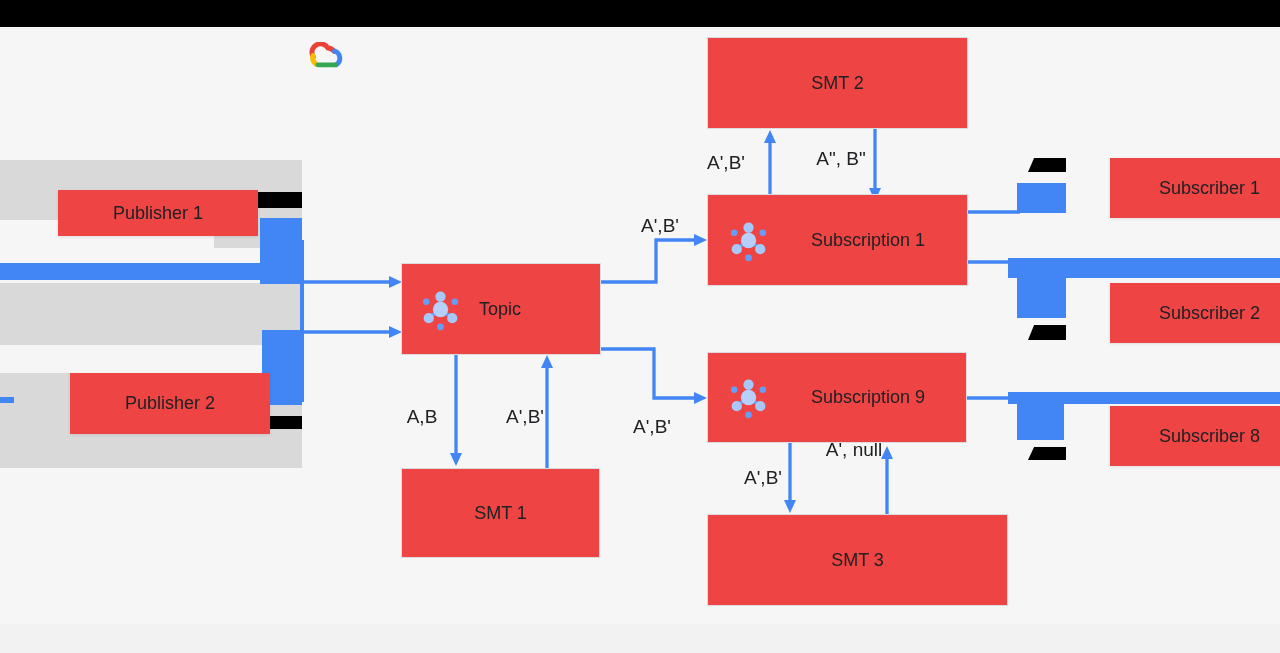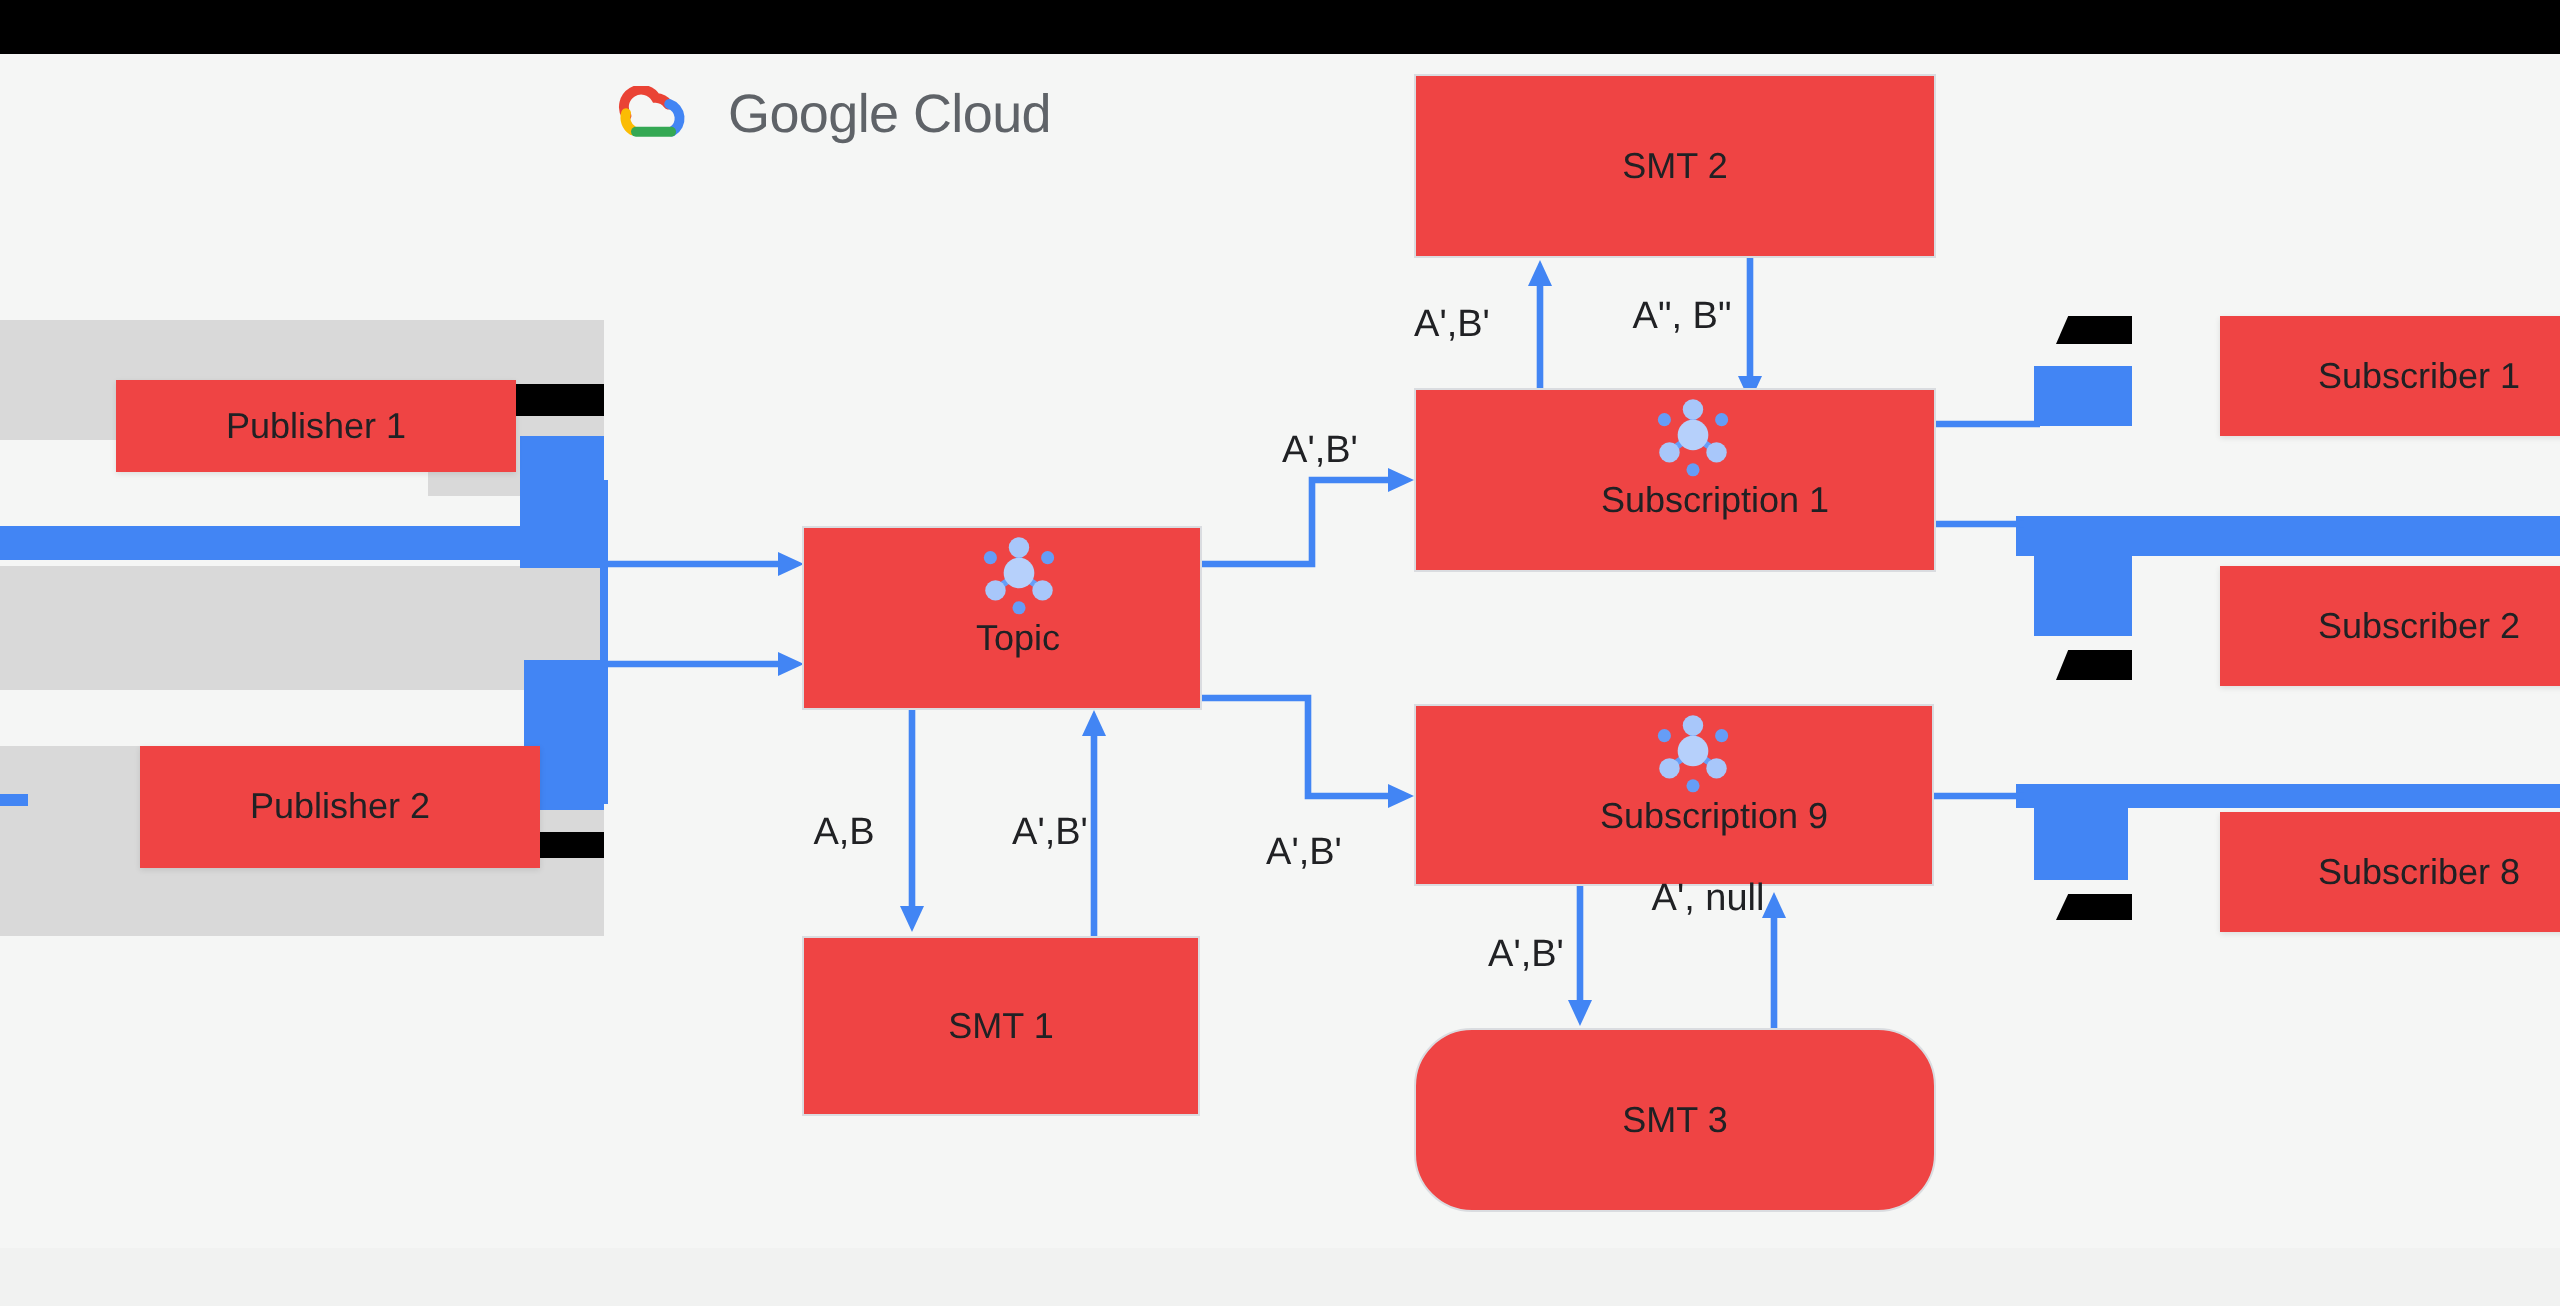--- a/index.html
+++ b/index.html
@@ -53,29 +53,29 @@
 
   
   .connectors{left:0;top:0;width:1280px;height:653px;pointer-events:none;}
   .conn{fill:none;stroke:var(--arrow);stroke-width:3.3px;}
   #ah path{fill:var(--arrow);}
 
   
   .box{background:#ef4444;color:var(--text);font-size:18px;display:flex;align-items:center;justify-content:center;}
   .bordered{border:1px solid var(--border);}
   .shadowed{box-shadow:0 1px 3px rgba(0,0,0,.10);margin-left:44px;}
-  .iconbox{justify-content:flex-start;flex-direction:column;}
+  .iconbox{justify-content:flex-start;}
   .psicon{flex:0 0 auto;}
   #topic  {left:401px;top:263px;width:200px;height:92px;}
   #topic .psicon{margin-left:16px;} #topic .nlabel{margin-left:16px;}
   #smt1   {left:401px;top:468px;width:199px;height:90px;}
   #smt2   {left:707px;top:37px; width:261px;height:92px;}
   #sub1   {left:707px;top:194px;width:261px;height:92px;}
   #sub2   {left:707px;top:352px;width:260px;height:91px;}
-  #smt3   {left:707px;top:514px;width:261px;height:92px;border-radius:29px;}
+  #smt3   {left:707px;top:514px;width:301px;height:92px;}
   #sub1 .psicon,#sub2 .psicon{margin-left:18px;}
   #sub1 .nlabel,#sub2 .nlabel{margin-left:40px;}
   #pub1   {left:14px;top:190px;width:200px;height:46px;}
   #pub2   {left:26px;top:373px;width:200px;height:61px;}
   #subr1  {left:1066px;top:158px;width:199px;height:60px;}
   #subr2  {left:1066px;top:283px;width:199px;height:60px;}
   #subr3  {left:1066px;top:406px;width:199px;height:60px;}
 
   
   .elabel{transform:translate(-50%,-50%);font-size:19px;color:var(--text);white-space:nowrap;}
@@ -121,21 +121,20 @@
   <div class="abs gray" id="grayS2"></div>
   <div class="abs gray" id="grayS3"></div>
 
   <div class="abs logo">
     <svg viewBox="0 0 40 29" width="38" height="29">
       <path d="M5.5 15 A8.5 8.5 0 0 1 21 5.5 A8.5 8.5 0 0 1 27.5 9" fill="none" stroke="var(--logo-red)" stroke-width="5.2" stroke-linecap="round"></path>
       <path d="M5.3 13.5 A8 8 0 0 0 8.5 22.5" fill="none" stroke="var(--logo-yellow)" stroke-width="5.2" stroke-linecap="round"></path>
       <path d="M28 8.7 A8 8 0 0 1 29.5 23.2" fill="none" stroke="var(--logo-blue)" stroke-width="5.2" stroke-linecap="round"></path>
       <path d="M10.5 23.3 H29" fill="none" stroke="var(--logo-green)" stroke-width="5.2" stroke-linecap="round"></path>
     </svg>
-    <span class="logo-text">Google Cloud</span>
   </div>
 
   <svg class="abs connectors" viewBox="0 0 1280 653">
     <defs>
       <marker id="ah" markerUnits="userSpaceOnUse" markerWidth="13" markerHeight="12" refX="2" refY="6" orient="auto">
         <path d="M0 0 L13 6 L0 12 Z"></path>
       </marker>
     </defs>
     <path class="conn" d="M302 282 H391" marker-end="url(#ah)"></path>
     <path class="conn" d="M302 332 H391" marker-end="url(#ah)"></path>

